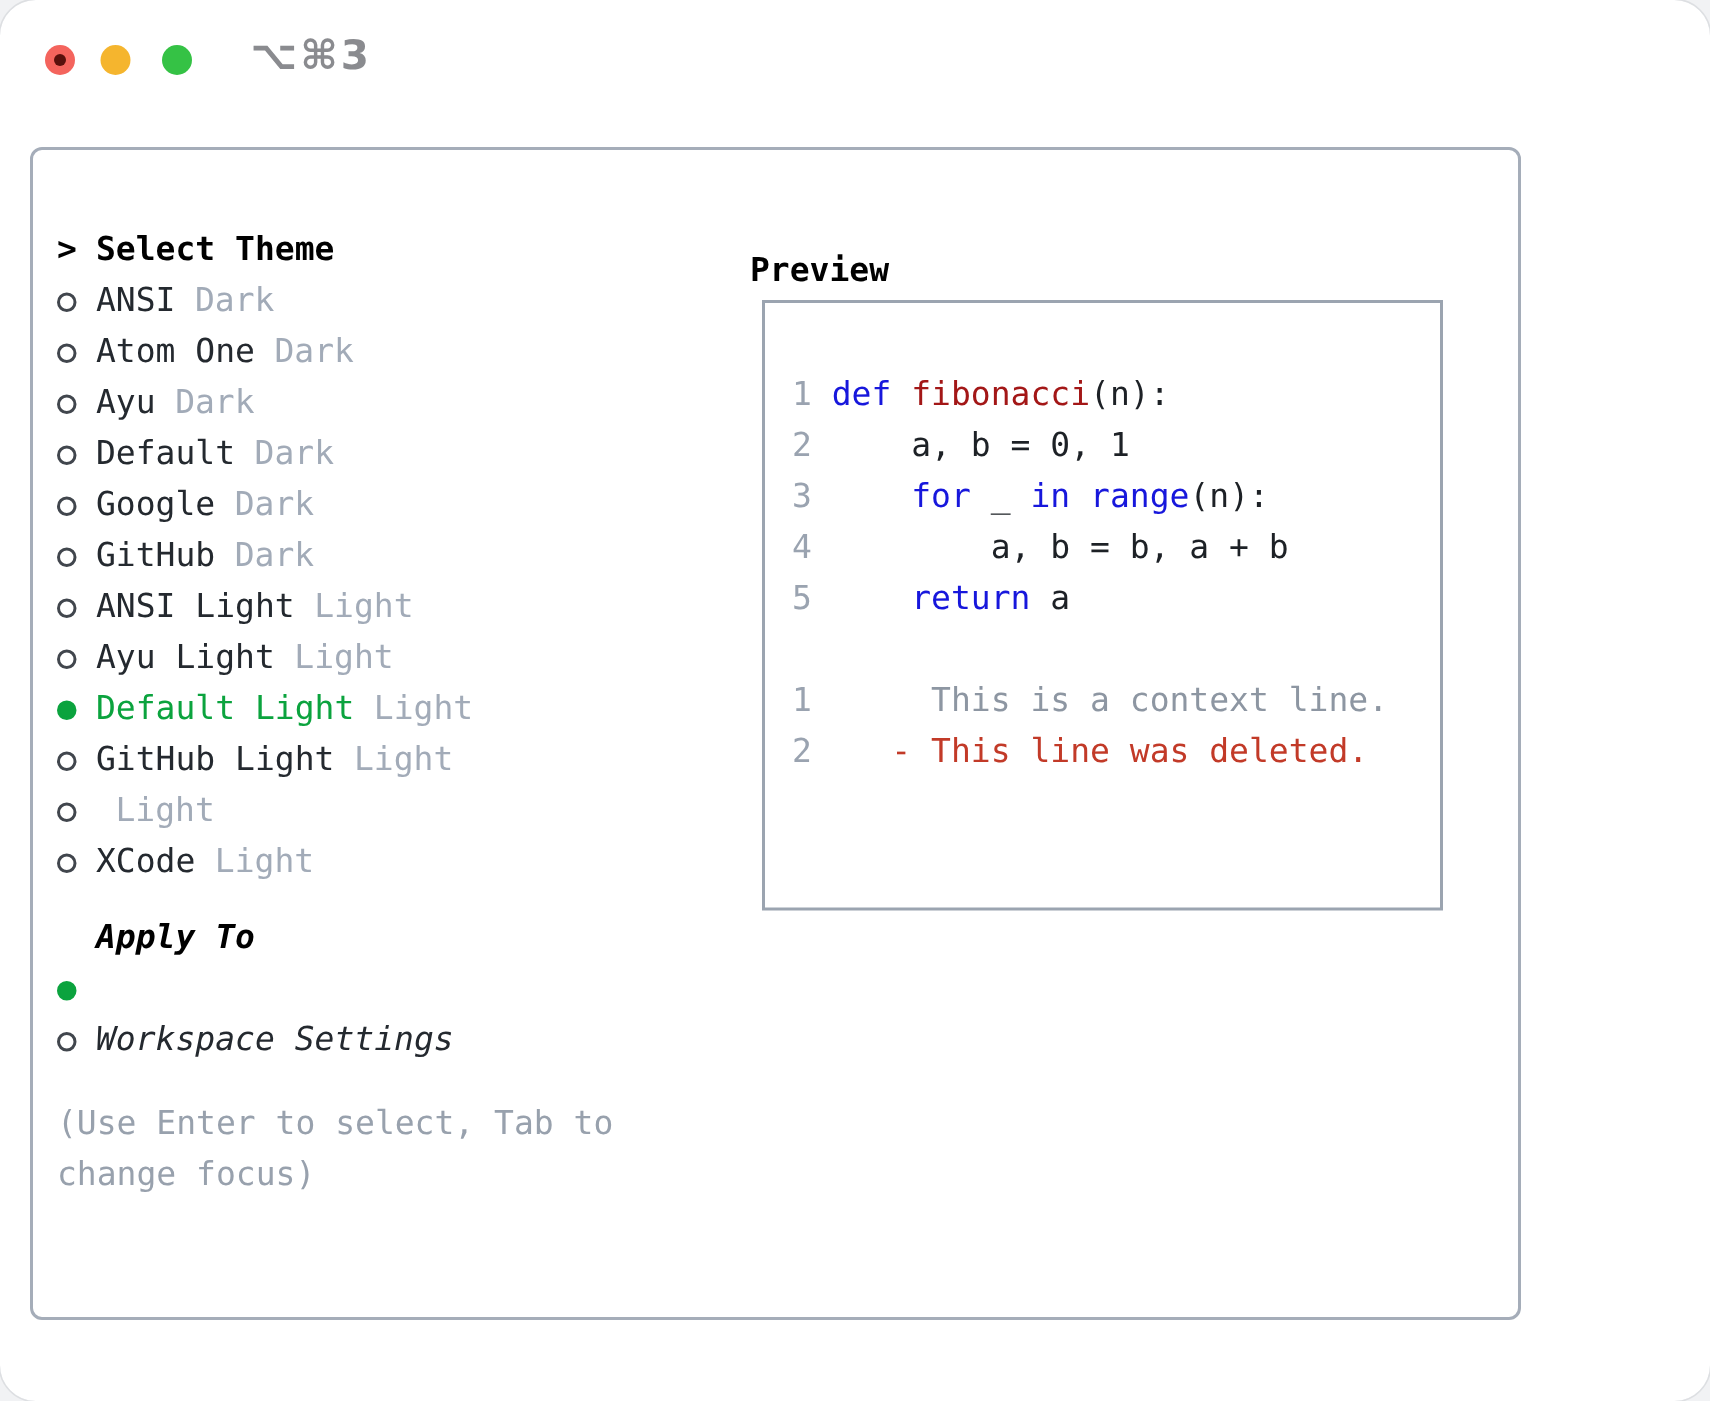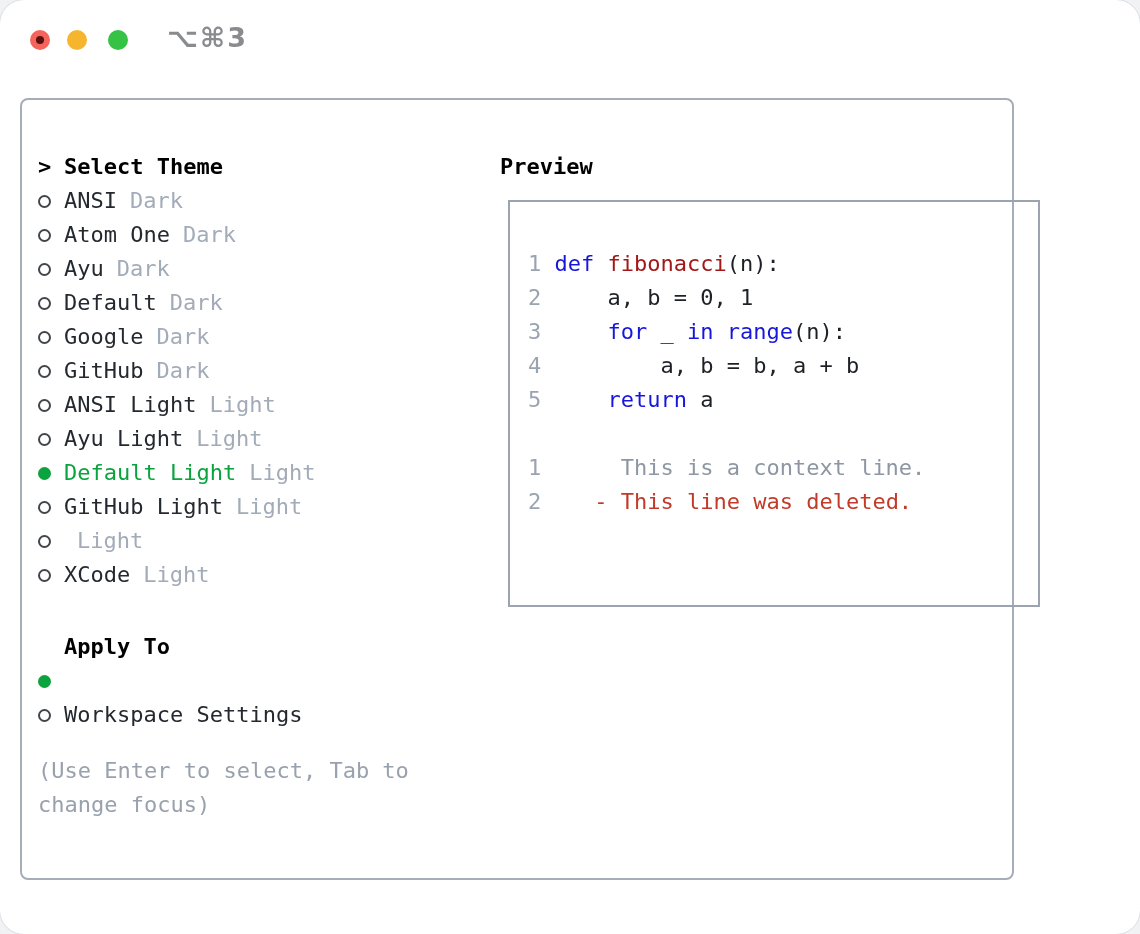--- a/index.html
+++ b/index.html
@@ -62,31 +62,31 @@
   .marker-text{font-weight:bold;color:#000;}
   .radio{
     width:13px;height:13px;border:2px solid #41464d;border-radius:50%;
     display:inline-block;
   }
   .row.selected .radio{background:var(--accent-green);border-color:var(--accent-green);}
   .row.selected .name{color:var(--accent-green);}
   .section-title{font-weight:bold;color:#000;}
   .name{color:var(--text-dark);white-space:pre;}
   .variant{color:var(--muted-gray);margin-left:13px;white-space:pre;}
-  .apply-section{margin-top:38px;}
+  .apply-section{margin-top:17px;font-style:italic;}
   .help-block{margin-top:22px;color:var(--help-gray);}
   .help-line{height:34px;line-height:34px;white-space:pre;}
   
   .preview-title{
-    position:absolute;left:500px;top:150px;height:34px;line-height:34px;
+    position:absolute;left:500px;top:164px;height:34px;line-height:34px;
     font-size:22px;font-weight:bold;color:#000;
   }
   .preview-box{
     position:absolute;left:508px;top:200px;
-    width:532px;height:407px;
+    width:454px;height:407px;
     border:2px solid #9ba4b0;
     padding:45px 0 0 18px;
     overflow:hidden;
   }
   .code-line{height:34px;line-height:34px;font-size:22px;white-space:pre;}
   .seg-num{color:var(--num-gray);}
   .seg-kw{color:var(--kw-blue);}
   .seg-fn{color:var(--fn-red);}
   .seg-pl{color:#1d2126;}
   .seg-ctx{color:var(--ctx-gray);margin-top:43px;}

